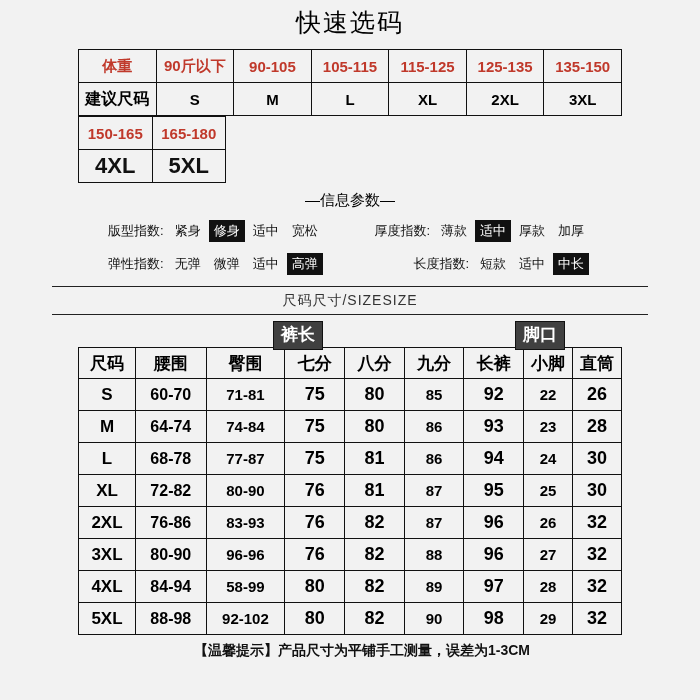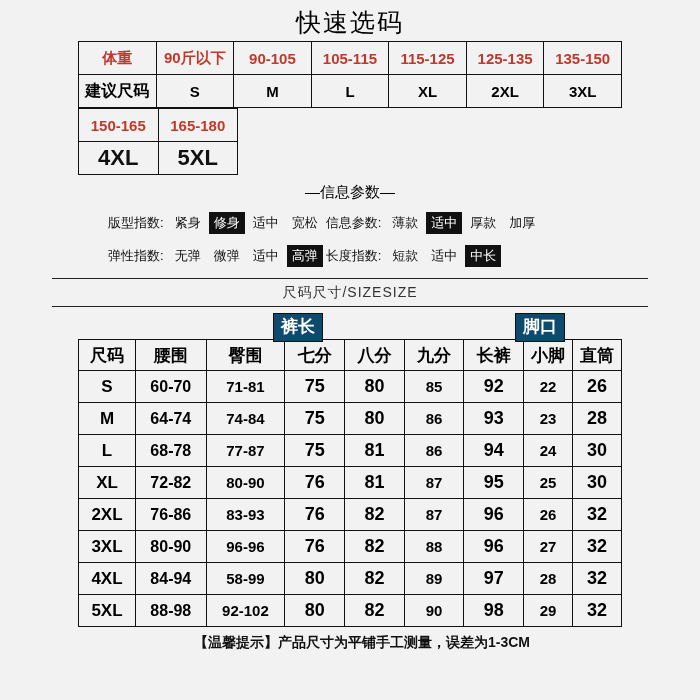--- a/index.html
+++ b/index.html
@@ -26,21 +26,21 @@
     text-align: center;
     font-size: 25px;
     font-weight: normal;
     letter-spacing: 2px;
     padding-top: 6px;
     color: #000;
   }
 
   
   .quick-wrap {
-    margin: 2px 78px 0 78px;
+    margin: 10px 78px 0 78px;
     border-radius: 22px;
   }
   table.quick {
     border-collapse: collapse;
     width: 100%;
     table-layout: fixed;
   }
   table.quick td {
     border: 1px solid #111;
     height: 30px;
@@ -57,21 +57,21 @@
     color: #000;
     font-size: 16px;
   }
   .quick2-wrap {
     margin: 0 78px 0 78px;
     position: relative;
   }
   table.quick2 {
     border-collapse: collapse;
     table-layout: fixed;
-    width: 160px;
+    width: 148px;
   }
   table.quick2 td {
     border: 1px solid #111;
     height: 30px;
     text-align: center;
     font-size: 15px;
     font-weight: bold;
     background: #f2f2f2;
   }
   table.quick2 td.red { color: #c0392b; }
@@ -82,21 +82,21 @@
     text-align: center;
     font-size: 15px;
     color: #000000;
     margin-top: 8px;
   }
   .params {
     margin: 10px 108px 0 108px;
   }
   .prow {
     display: flex;
-    justify-content: flex-start;
+    justify-content: space-between;
     align-items: center;
     margin-bottom: 11px;
     font-size: 13px;
   }
   .pgroup {
     display: flex;
     align-items: center;
     white-space: nowrap;
   }
   .pgroup .plabel {
@@ -138,21 +138,21 @@
   .main-wrap {
     margin: 6px 78px 0 78px;
     position: relative;
   }
   .grouphdr {
     position: relative;
     height: 26px;
   }
   .gbox {
     position: absolute;
-    background: #0c4a6e;
+    background: #404040;
     color: #fff;
     font-size: 17px;
     font-weight: bold;
     padding: 1px 7px 3px 7px;
     border: 1px solid #111;
   }
   table.main {
     border-collapse: collapse;
     width: 100%;
     table-layout: fixed;
@@ -238,21 +238,21 @@
   <div class="params">
     <div class="prow">
       <div class="pgroup">
         <span class="plabel">版型指数:</span>
         <span class="opt">紧身</span>
         <span class="opt sel">修身</span>
         <span class="opt">适中</span>
         <span class="opt">宽松</span>
       </div>
       <div class="pgroup">
-        <span class="plabel">信息参数:</span>
+        <span class="plabel">厚度指数:</span>
         <span class="opt">薄款</span>
         <span class="opt sel">适中</span>
         <span class="opt">厚款</span>
         <span class="opt">加厚</span>
       </div>
     </div>
     <div class="prow">
       <div class="pgroup">
         <span class="plabel">弹性指数:</span>
         <span class="opt">无弹</span>

